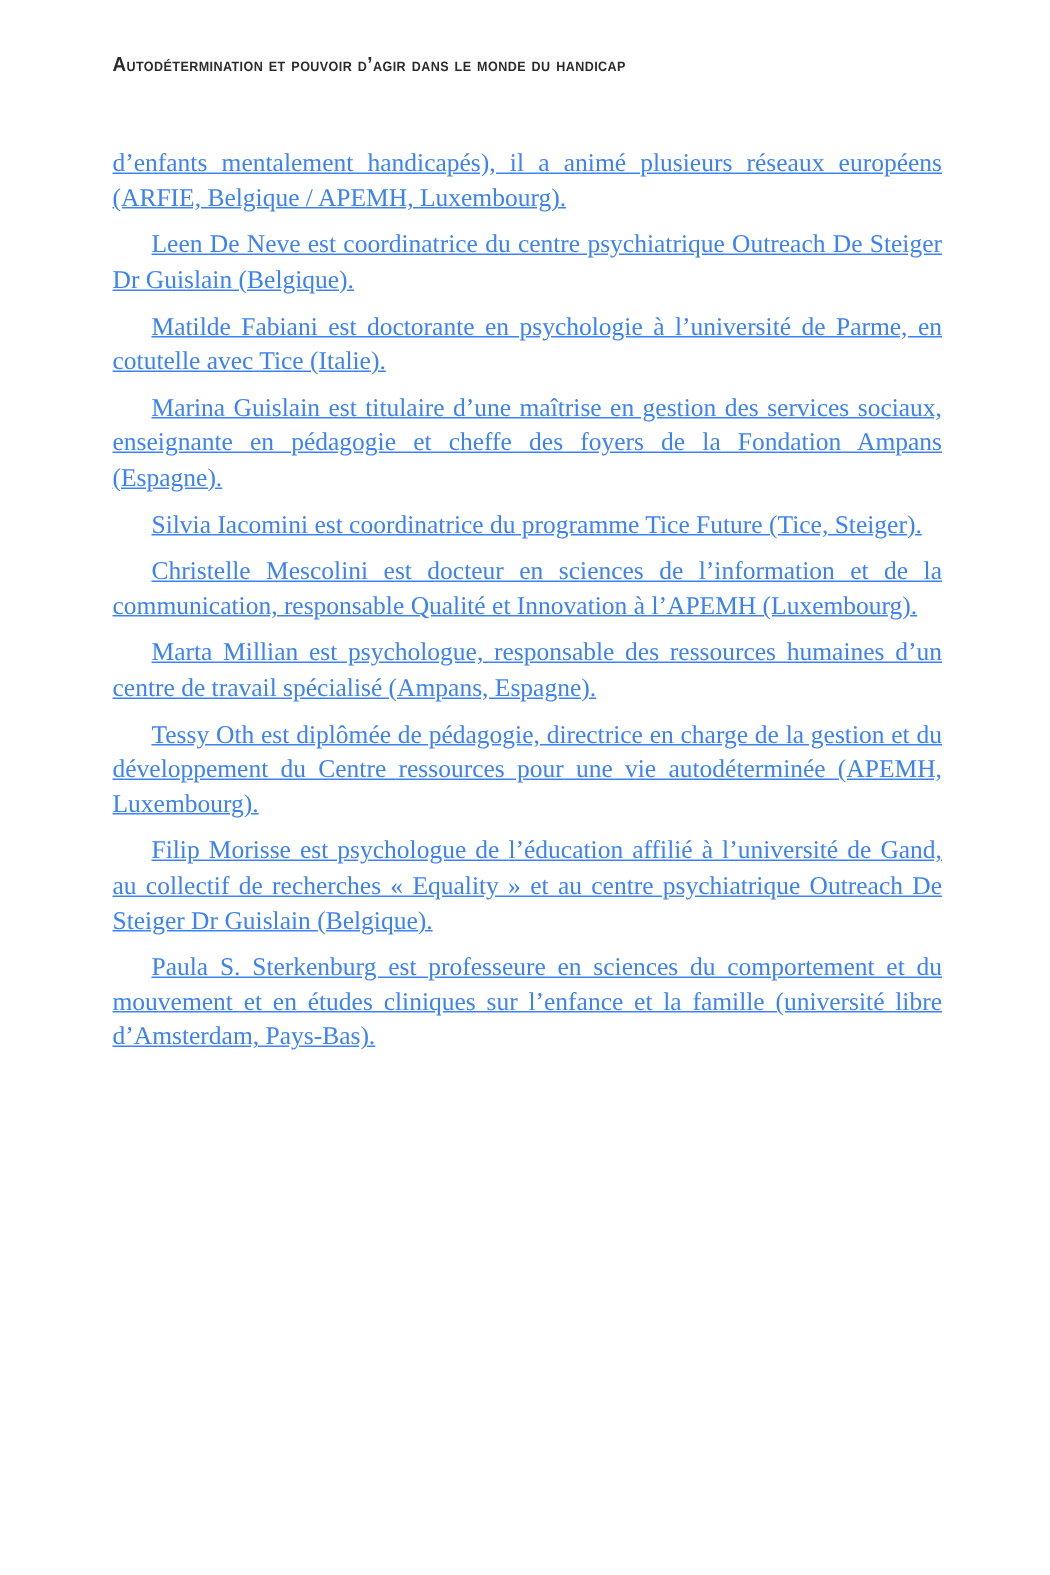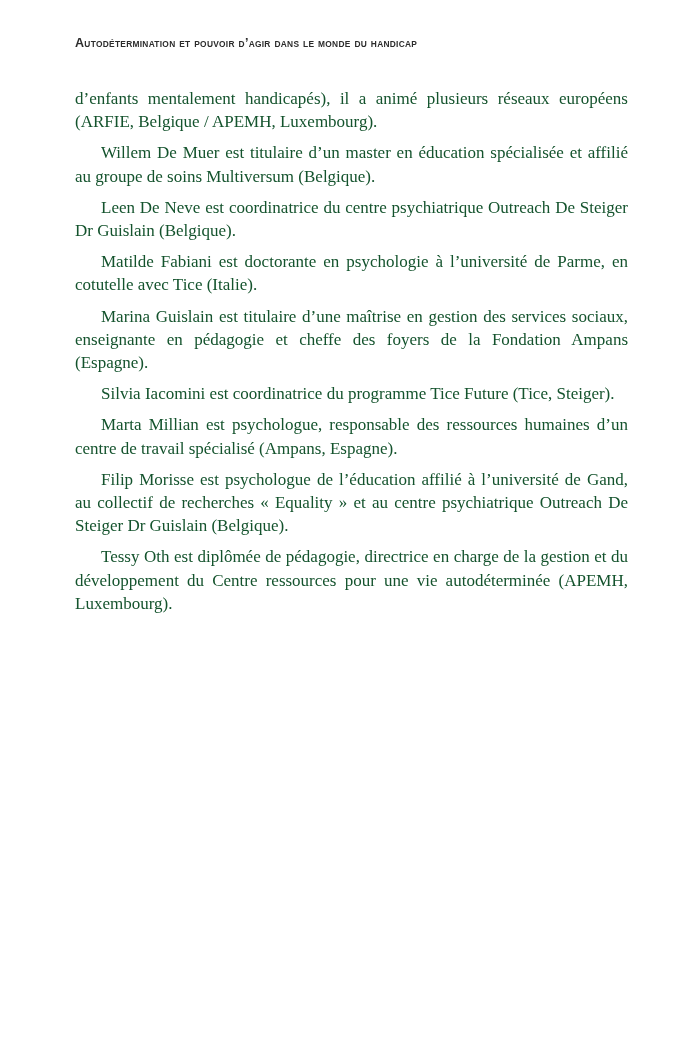--- a/index.html
+++ b/index.html
@@ -26,26 +26,27 @@
     font-size: 13.5px;
     letter-spacing: 0.3px;
     color: #2b2b2b;
     transform: scaleX(0.93);
     transform-origin: left center;
     white-space: nowrap;
   }
   .body-text {
     position: absolute;
     left: 75px;
-    top: 87px;
+    top: 97px;
     width: 553px;
     font-size: 17px;
     line-height: 23.2px;
     text-align: justify;
-    color: #14532d;
+    color: #3b82f6;
+    text-decoration: underline;
   }
   .body-text p {
     margin: 0;
     margin-top: 8px;
     text-indent: 26px;
   }
   .body-text p:first-child {
     margin-top: 0;
     text-indent: 0;
   }
@@ -61,25 +62,26 @@
 </style>
 </head>
 <body>
 
 <div class="page">
 
   <div class="running-header">Autodétermination et pouvoir d’agir dans le monde du handicap</div>
 
   <div class="body-text">
     <p>d’enfants mentalement handicapés), il a animé plusieurs réseaux européens (ARFIE, Belgique / APEMH, Luxembourg).</p>
-    <p>Willem De Muer est titulaire d’un master en éducation spécialisée et affilié au groupe de soins Multiversum (Belgique).</p>
     <p>Leen De Neve est coordinatrice du centre psychiatrique Outreach De Steiger Dr Guislain (Belgique).</p>
     <p>Matilde Fabiani est doctorante en psychologie à l’université de Parme, en cotutelle avec Tice (Italie).</p>
     <p>Marina Guislain est titulaire d’une maîtrise en gestion des services sociaux, enseignante en pédagogie et cheffe des foyers de la Fondation Ampans (Espagne).</p>
     <p>Silvia Iacomini est coordinatrice du programme Tice Future (Tice, Steiger).</p>
+    <p>Christelle Mescolini est docteur en sciences de l’information et de la communication, responsable Qualité et Innovation à l’APEMH (Luxembourg).</p>
     <p>Marta Millian est psychologue, responsable des ressources humaines d’un centre de travail spécialisé (Ampans, Espagne).</p>
+    <p>Tessy Oth est diplômée de pédagogie, directrice en charge de la gestion et du développement du Centre ressources pour une vie autodéterminée (APEMH, Luxembourg).</p>
     <p>Filip Morisse est psychologue de l’éducation affilié à l’université de Gand, au collectif de recherches « Equality » et au centre psychiatrique Outreach De Steiger Dr Guislain (Belgique).</p>
-    <p>Tessy Oth est diplômée de pédagogie, directrice en charge de la gestion et du développement du Centre ressources pour une vie autodéterminée (APEMH, Luxembourg).</p>
+    <p>Paula S. Sterkenburg est professeure en sciences du comportement et du mouvement et en études cliniques sur l’enfance et la famille (université libre d’Amsterdam, Pays-Bas).</p>
   </div>
 
   <div class="page-footer">– 6 –</div>
 
 </div>
 
 </body></html>

